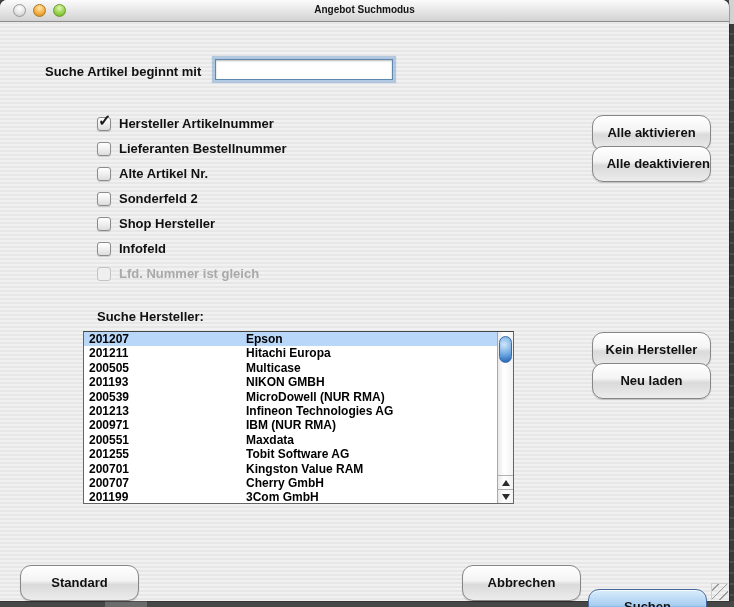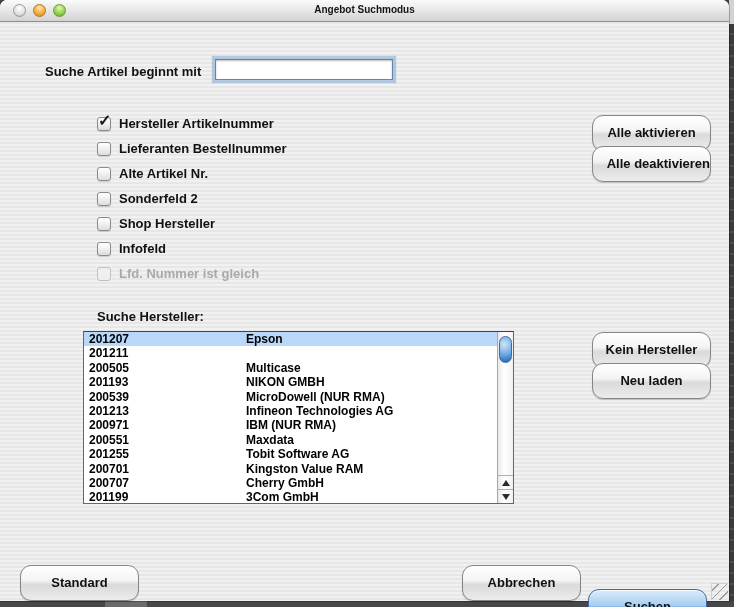--- a/index.html
+++ b/index.html
@@ -180,20 +180,21 @@
 
   <div class="list-label">Suche Hersteller:</div>
   <div class="listbox">
     <div class="list-rows">
         <div class="list-row selected">
           <span class="col-id">201207</span>
           <span class="col-name">Epson</span>
         </div>
         <div class="list-row">
           <span class="col-id">201211</span>
+          <span class="col-name">Hitachi Europa</span>
         </div>
         <div class="list-row">
           <span class="col-id">200505</span>
           <span class="col-name">Multicase</span>
         </div>
         <div class="list-row">
           <span class="col-id">201193</span>
           <span class="col-name">NIKON GMBH</span>
         </div>
         <div class="list-row">

